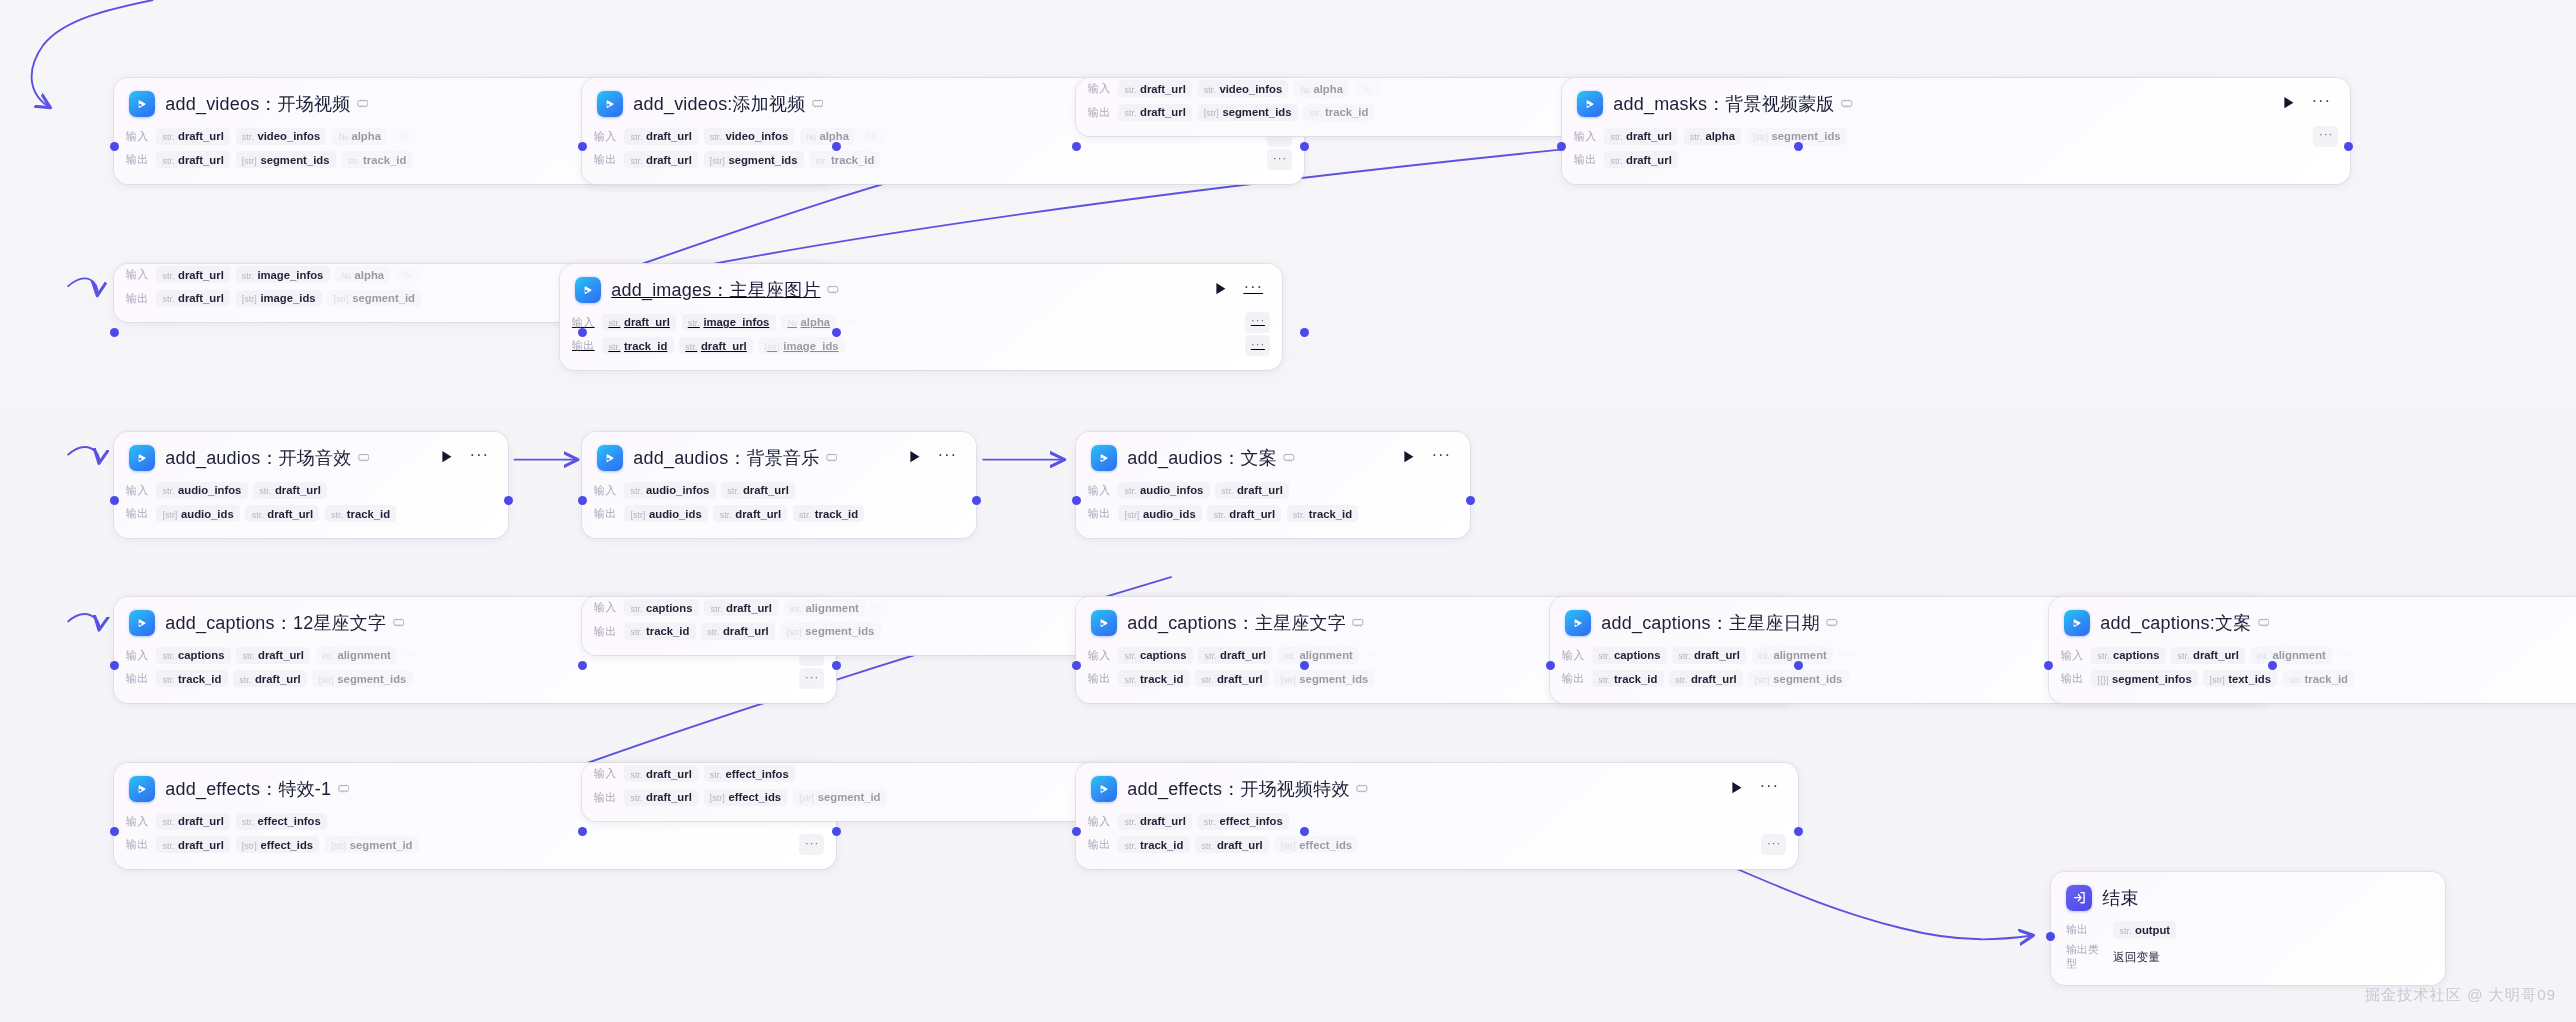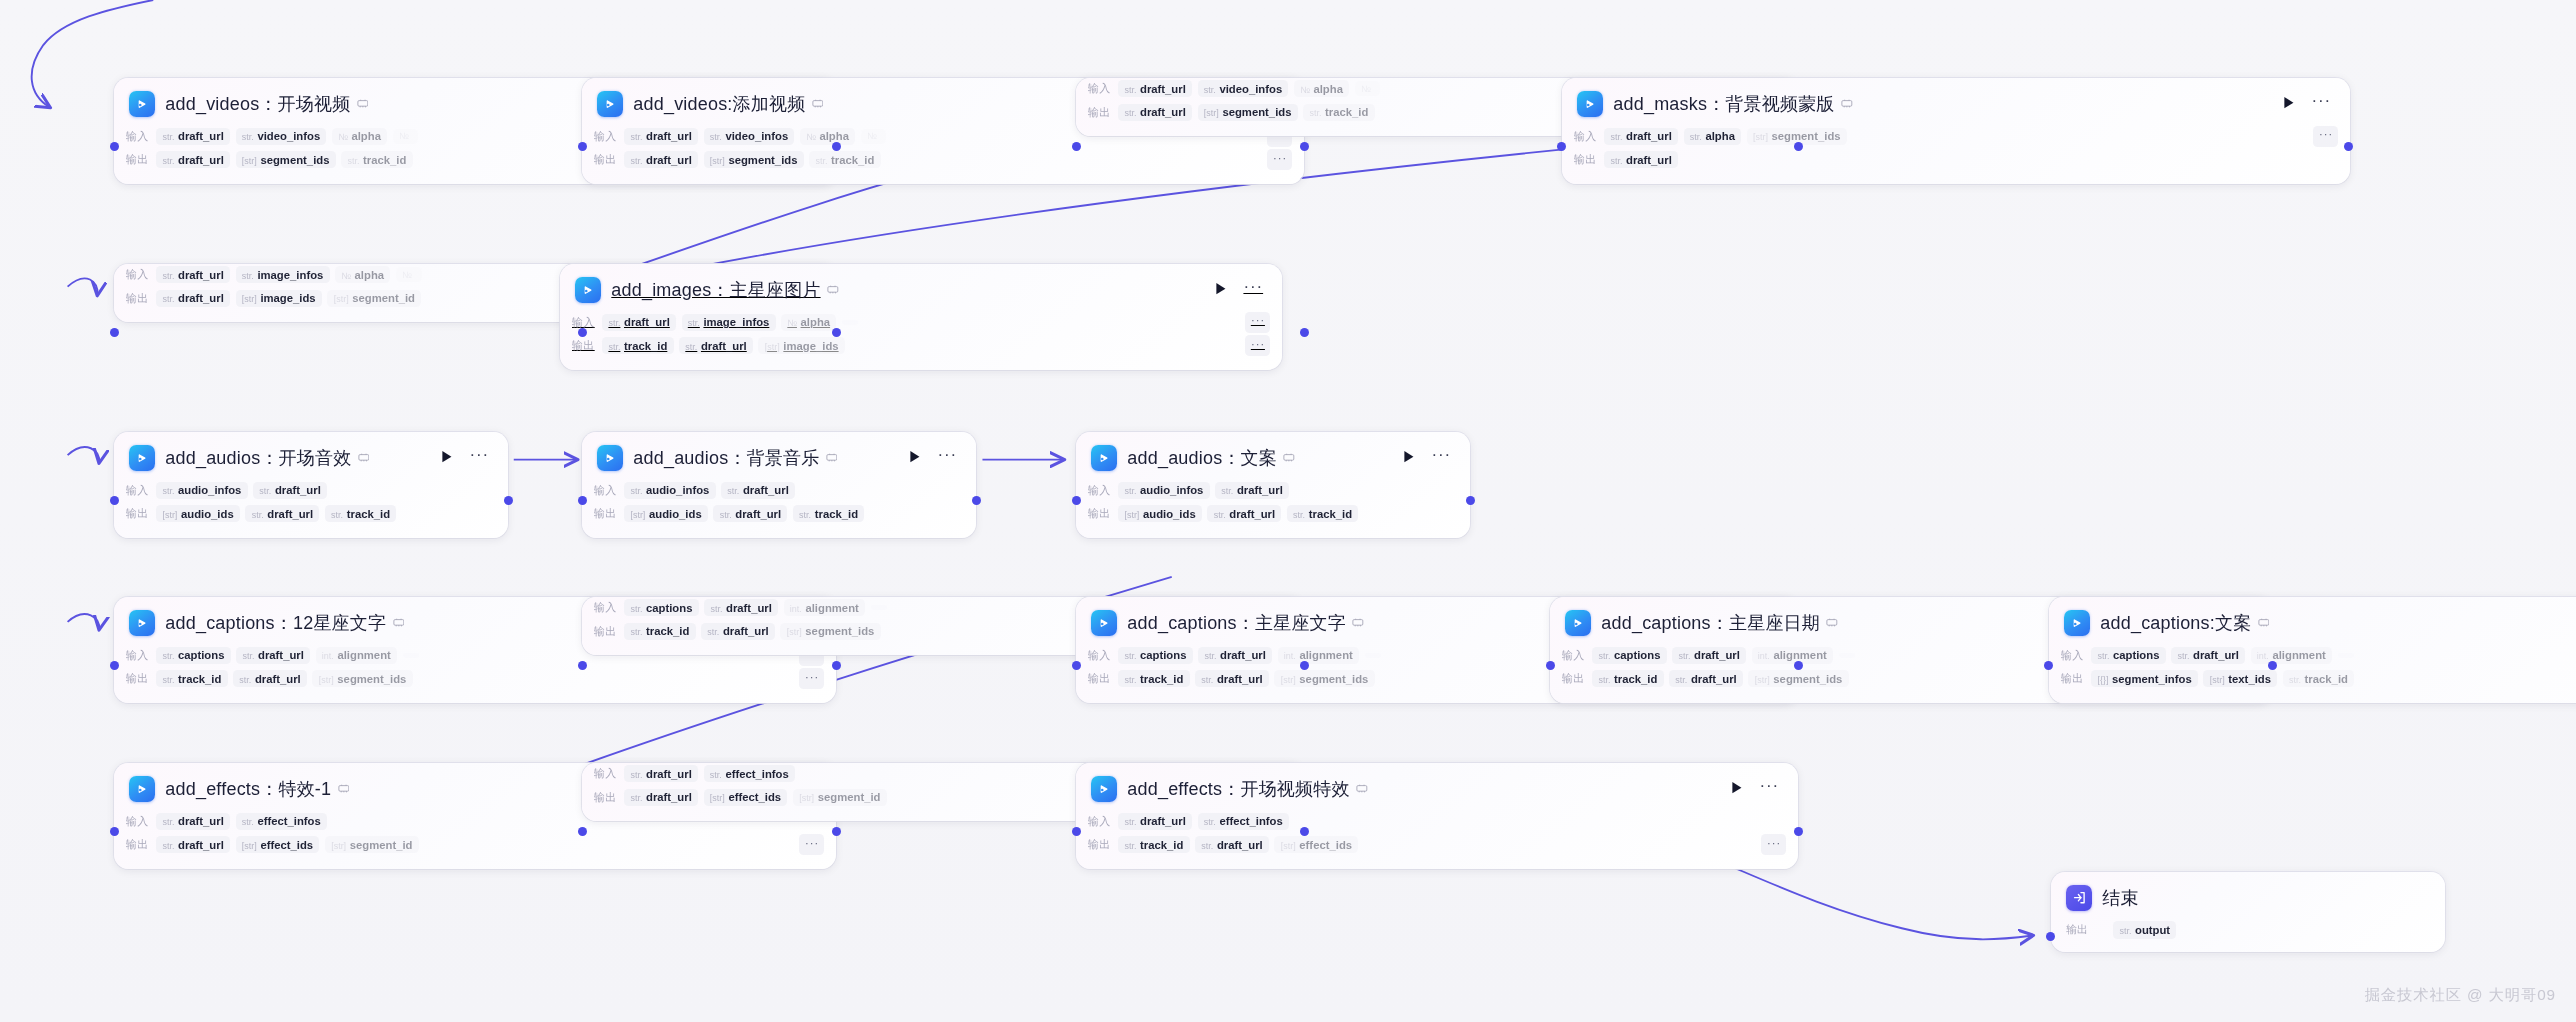--- a/index.html
+++ b/index.html
@@ -1101,20 +1101,24 @@
           </div>
           <div class="node-title">结束</div>
         </div>
         <div class="endnode-row">
           <span class="endnode-label">输出</span>
           <span class="pill">
             <span class="ptype">str.</span>
             <span class="pname">output</span>
           </span>
         </div>
+        <div class="endnode-row">
+          <span class="endnode-label">输出类型</span>
+          <span class="endnode-val">返回变量</span>
+        </div>
         <div style="height: 10.8px;"></div>
       </div>
       <div class="port" style="left: 2046px; top: 932px;"></div>
     </div>
 
   <div class="watermark">掘金技术社区 @ 大明哥09</div>
 </div>
 
 
 </body></html>

